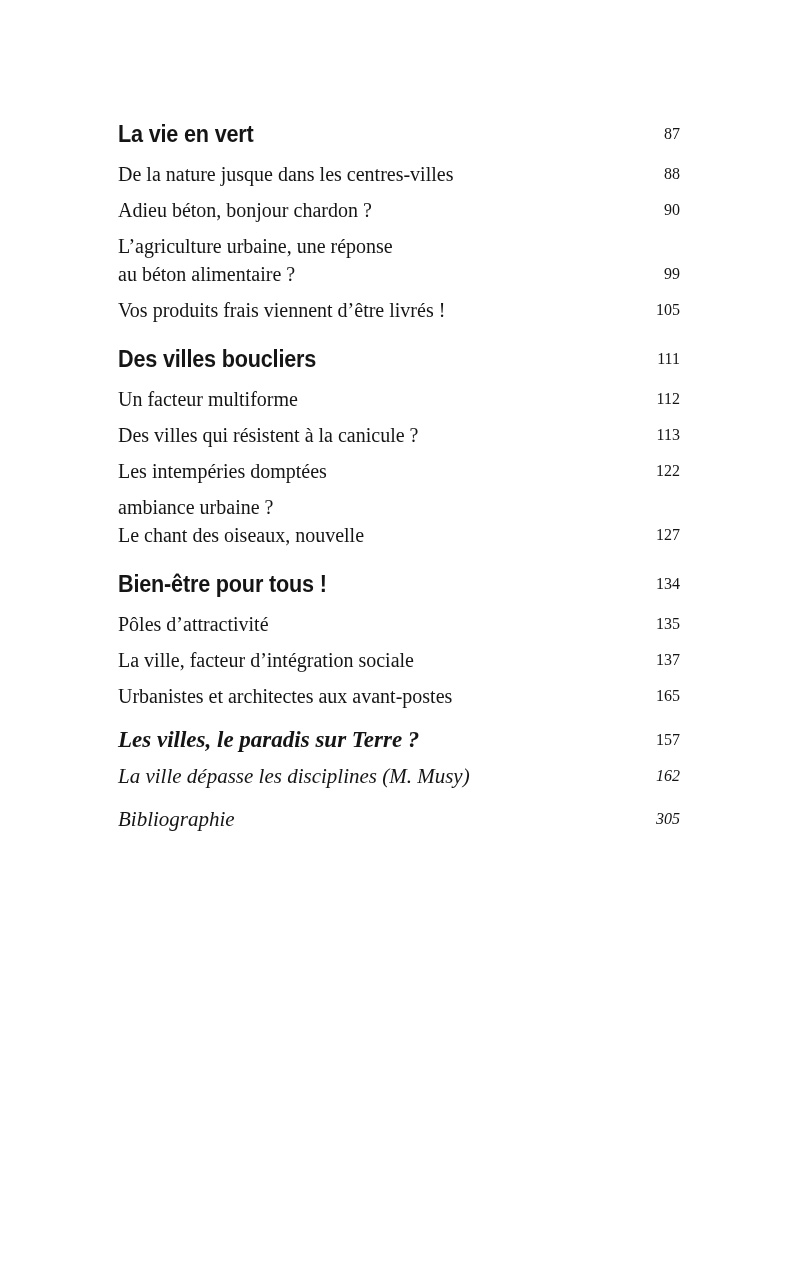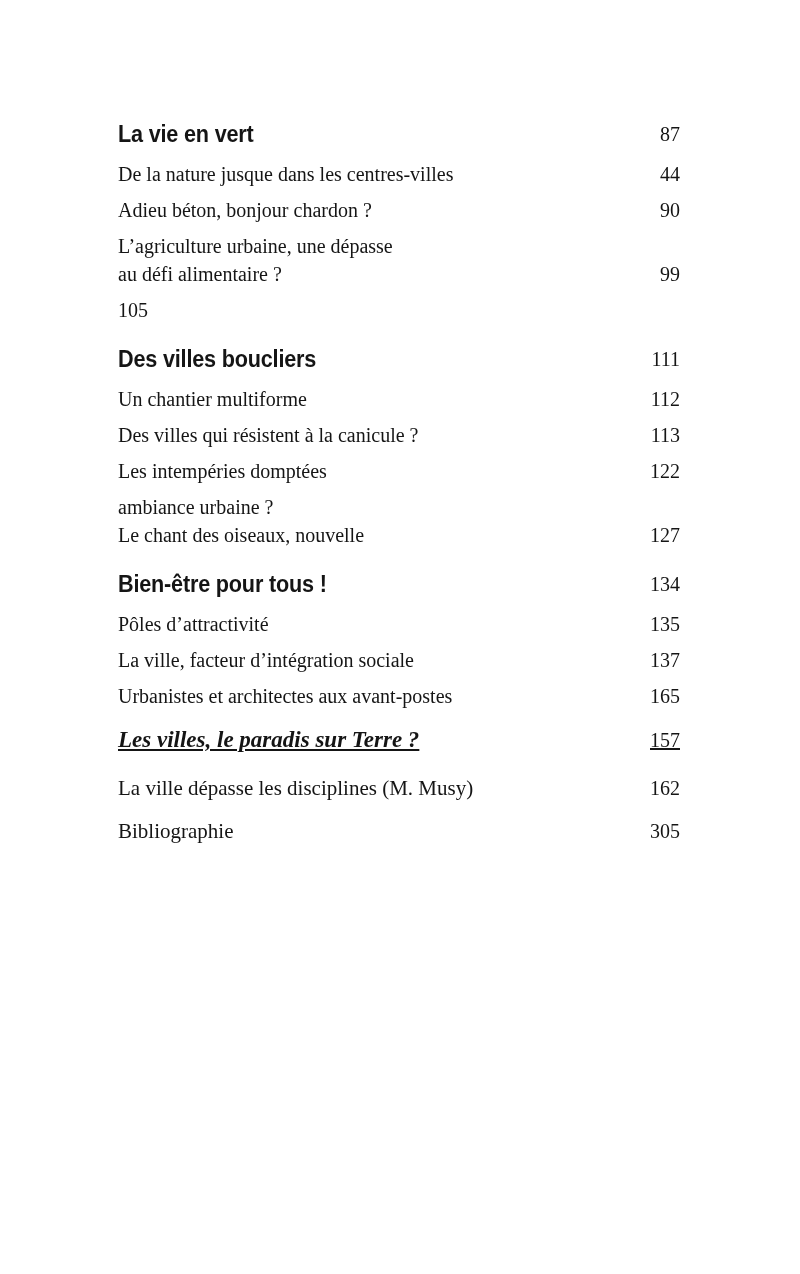--- a/index.html
+++ b/index.html
@@ -20,88 +20,91 @@
     justify-content: space-between;
     align-items: flex-end;
     gap: 16px;
     margin-bottom: 8px;
   }
   .row .title {
     font-size: 20px;
     line-height: 28px;
   }
   .row .pagenum {
-    font-size: 20px;
+    font-size: 16px;
     line-height: 28px;
     white-space: nowrap;
     text-align: left;
   }
   
   .row--section { margin-top: 21px; margin-bottom: 12px; }
   .row--section .title {
     font-family: "Liberation Sans", sans-serif;
     font-weight: 700;
     font-size: 23px;
     letter-spacing: -0.2px;
     transform: scaleX(0.94);
     transform-origin: left bottom;
   }
   
-  .row--part { margin-top: 16px; margin-bottom: 20px; text-decoration: underline; }
+  .row--part { margin-top: 16px; margin-bottom: 8px; }
   .row--part .title {
     font-weight: 700;
     font-style: italic;
     font-size: 23px;
   }
   
-  .row--backmatter { margin-bottom: 15px; }
+  .row--backmatter { margin-bottom: 15px; font-style: italic; }
   .row--backmatter .title { font-size: 21px; }
 </style>
 </head>
 <body>
 
 <div class="page">
   <div class="toc" id="toc">
       <div class="row row--section">
     <div class="title">
           <div>La vie en vert</div>
         </div>
     <div class="pagenum">87</div>
   </div>
       <div class="row row--entry">
     <div class="title">
           <div>De la nature jusque dans les centres-villes</div>
         </div>
-    <div class="pagenum">44</div>
+    <div class="pagenum">88</div>
   </div>
       <div class="row row--entry">
     <div class="title">
           <div>Adieu béton, bonjour chardon ?</div>
         </div>
     <div class="pagenum">90</div>
   </div>
       <div class="row row--entry">
     <div class="title">
-          <div>L’agriculture urbaine, une dépasse</div>
-          <div>au défi alimentaire ?</div>
+          <div>L’agriculture urbaine, une réponse</div>
+          <div>au béton alimentaire ?</div>
         </div>
     <div class="pagenum">99</div>
   </div>
       <div class="row row--entry">
+    <div class="title">
+          <div>Vos produits frais viennent d’être livrés !</div>
+        </div>
     <div class="pagenum">105</div>
   </div>
       <div class="row row--section">
     <div class="title">
           <div>Des villes boucliers</div>
         </div>
     <div class="pagenum">111</div>
   </div>
       <div class="row row--entry">
     <div class="title">
-          <div>Un chantier multiforme</div>
+          <div>Un facteur multiforme</div>
         </div>
     <div class="pagenum">112</div>
   </div>
       <div class="row row--entry">
     <div class="title">
           <div>Des villes qui résistent à la canicule ?</div>
         </div>
     <div class="pagenum">113</div>
   </div>
       <div class="row row--entry">

